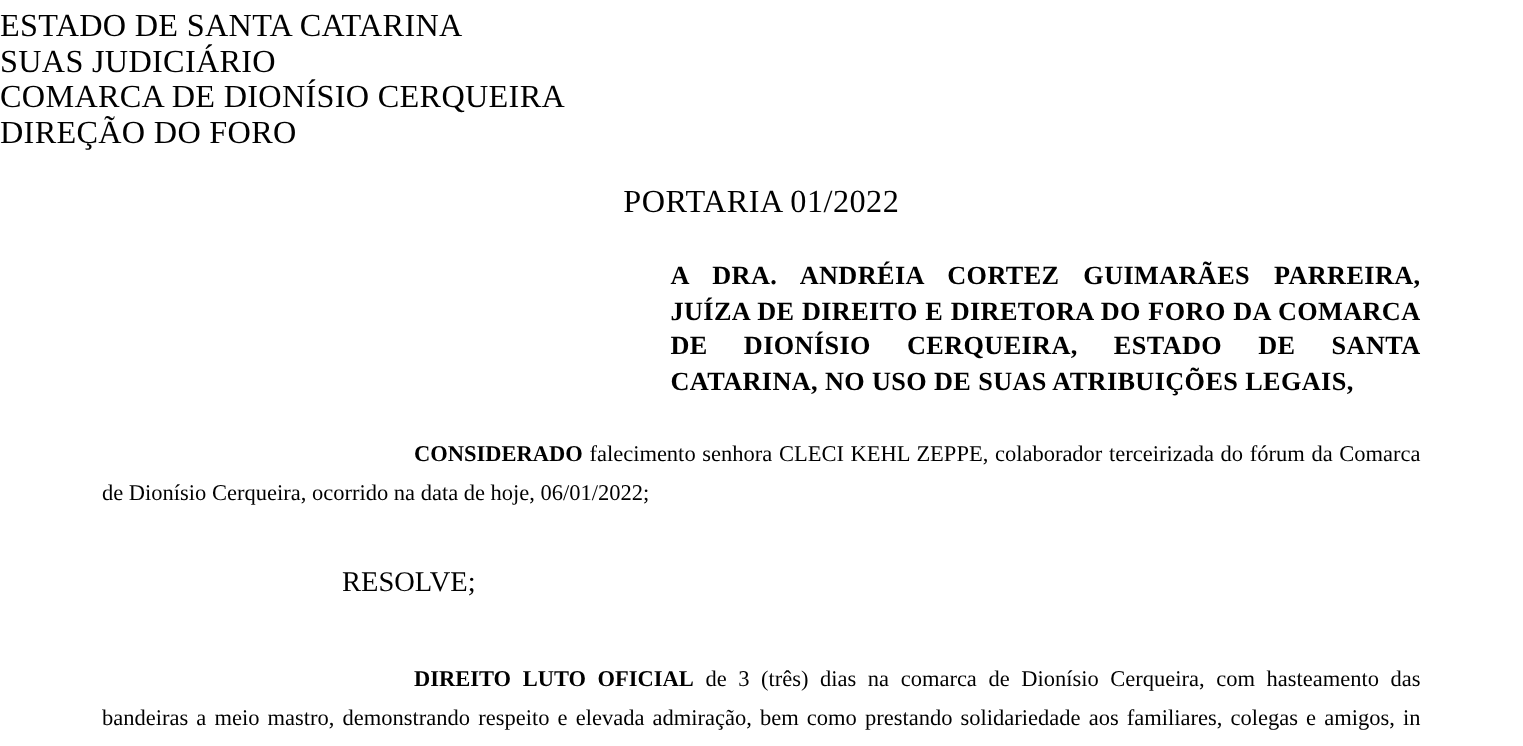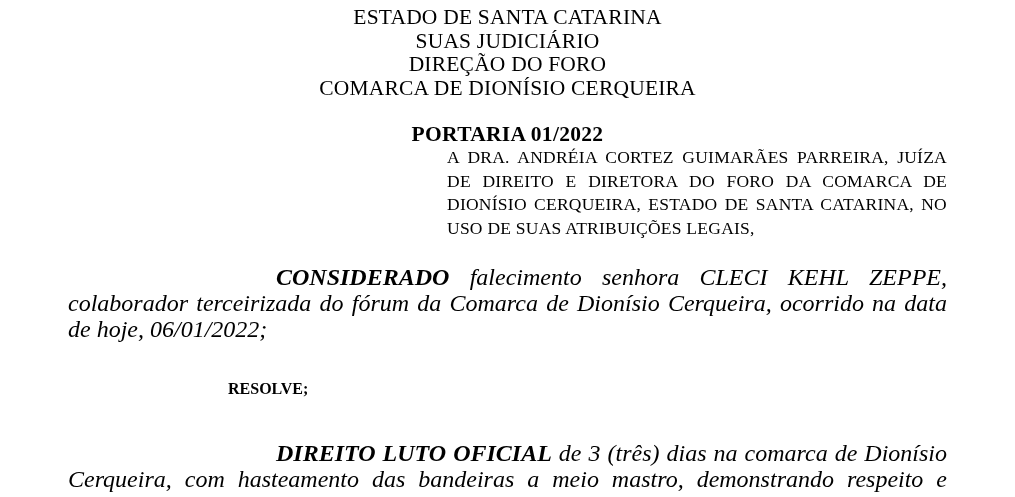--- a/index.html
+++ b/index.html
@@ -16,93 +16,92 @@
   }
   .page {
     position: relative;
     width: 1015px;
     height: 497px;
     background: #ffffff;
     padding: 0;
     box-sizing: border-box;
   }
   .header-block {
-    text-align: center;
     padding-top: 6px;
   }
   .header-line {
     font-family: "Liberation Serif", serif;
     font-size: 21.5px;
     line-height: 23.5px;
     letter-spacing: 0.2px;
     white-space: nowrap;
   }
   .title {
     text-align: center;
-    font-weight: bold;
+    font-weight: normal;
     font-size: 21.5px;
     line-height: 24px;
     margin-top: 22px;
     letter-spacing: 0.3px;
   }
   .preamble {
+    margin-top: 26px;
     margin-left: 447px;
     margin-right: 68px;
-    font-weight: normal;
+    font-weight: bold;
     font-size: 17.5px;
     line-height: 23.5px;
     text-align: justify;
     text-justify: inter-word;
     letter-spacing: 0.25px;
   }
   .para {
     margin-top: 24px;
     margin-left: 68px;
     margin-right: 68px;
-    font-size: 24px;
+    font-size: 15px;
     line-height: 26px;
     text-align: justify;
     text-justify: inter-word;
-    font-style: italic;
   }
   .para .indent {
     display: inline-block;
     width: 208px;
   }
   .para-b {
     font-weight: bold;
   }
   .resolve {
     margin-top: 34px;
     margin-left: 68px;
-    font-size: 16px;
+    font-size: 19px;
     line-height: 26px;
-    font-weight: bold;
+    font-weight: normal;
   }
   .resolve .indent {
     display: inline-block;
     width: 160px;
   }
   .final {
     margin-top: 38px;
   }
   .clip-bottom {
     overflow: hidden;
   }
 </style>
 </head>
 <body>
 
 <div class="page">
 
   <div class="header-block">
     <div class="header-line">ESTADO DE SANTA CATARINA</div>
     <div class="header-line">SUAS JUDICIÁRIO</div>
+    <div class="header-line">COMARCA DE DIONÍSIO CERQUEIRA</div>
     <div class="header-line">DIREÇÃO DO FORO</div>
-    <div class="header-line">COMARCA DE DIONÍSIO CERQUEIRA</div>
   </div>
 
   <div class="title">PORTARIA 01/2022</div>
 
   <div class="preamble">A DRA. ANDRÉIA CORTEZ GUIMARÃES PARREIRA, JUÍZA DE DIREITO E DIRETORA DO FORO DA COMARCA DE DIONÍSIO CERQUEIRA, ESTADO DE SANTA CATARINA, NO USO DE SUAS ATRIBUIÇÕES LEGAIS,</div>
 
   <div class="para">
     <span class="indent"></span><span class="para-b">CONSIDERADO</span><span> falecimento senhora CLECI KEHL ZEPPE, colaborador terceirizada do fórum da Comarca de Dionísio Cerqueira, ocorrido na data de hoje, 06/01/2022;</span>
   </div>
 

